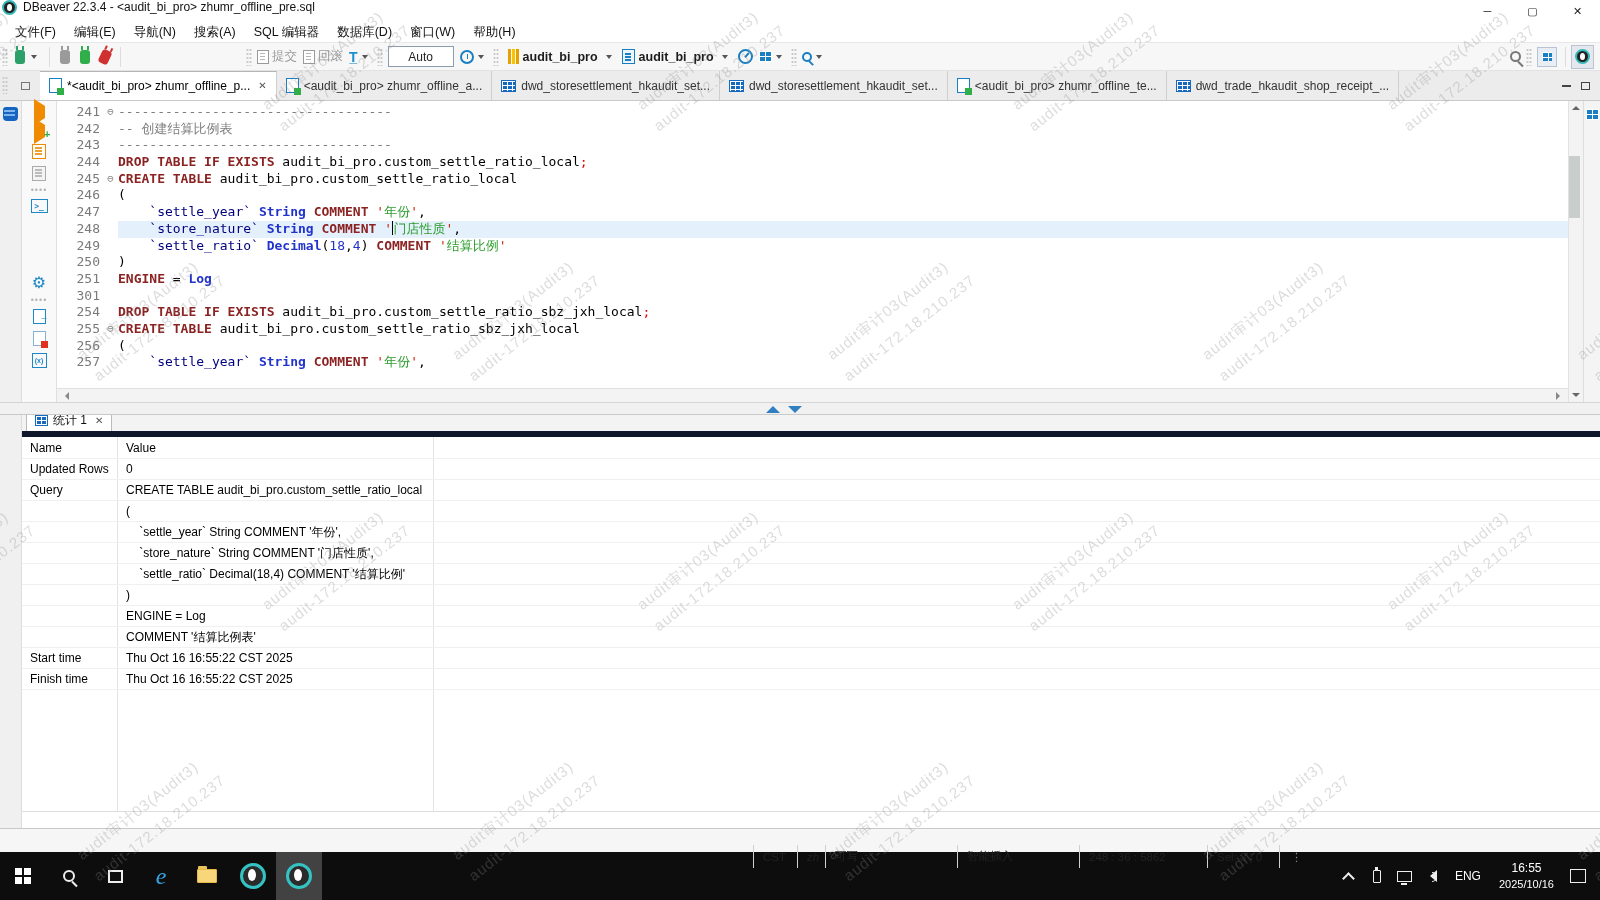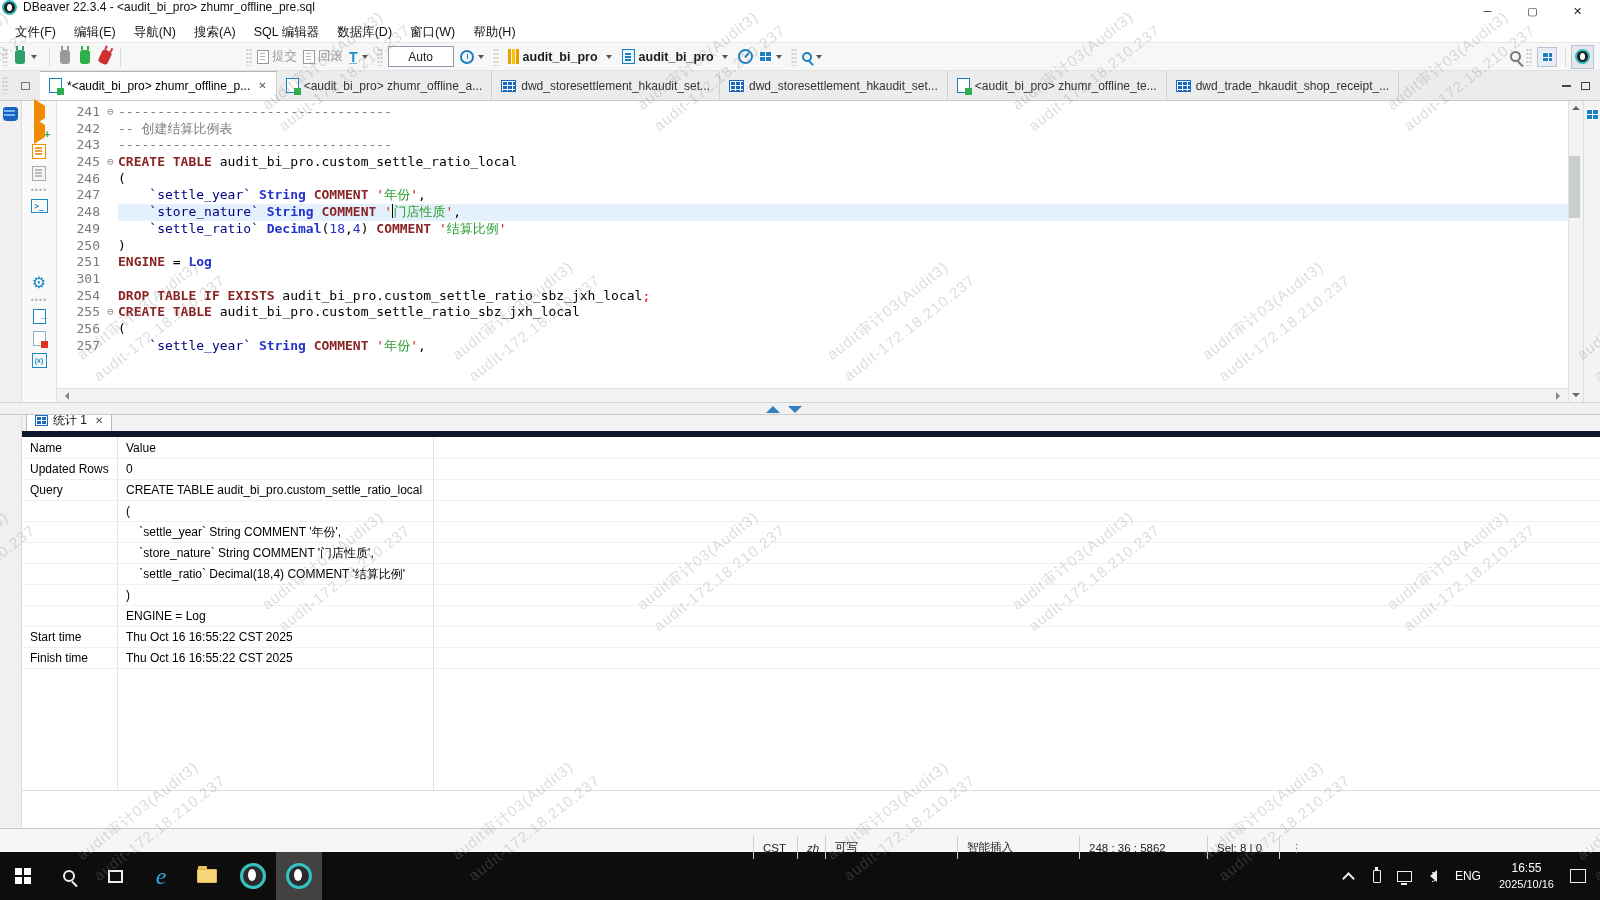--- a/index.html
+++ b/index.html
@@ -110,21 +110,21 @@
   .statwrap{flex:1;position:relative;font-size:12px;color:#000;}
   .srow{display:flex;height:21px;align-items:center;}
   .srow.hdr{color:#000;}
   .sname{width:96px;padding-left:8px;border-right:1px solid #e3e3e3;height:100%;display:flex;align-items:center;flex:none;}
   .sval{width:316px;padding-left:8px;border-right:1px solid #e3e3e3;height:100%;display:flex;align-items:center;white-space:pre;flex:none;overflow:visible;}
   .srow + .srow{border-top:1px solid #f0f0f0;}
   .sfiller{height:123px;border-top:1px solid #f0f0f0;border-bottom:1px solid #ddd;display:flex;}
   .sfiller .sname,.sfiller .sval{height:100%;}
   
   .statusbar{height:24px;background:#f6f6f6;border-top:1px solid #c9c9c9;position:relative;font-size:11.5px;color:#222;}
-  .sbgroup{position:absolute;left:753px;top:7px;height:100%;display:flex;}
+  .sbgroup{position:absolute;left:753px;top:16px;height:100%;display:flex;}
   .sbseg{border-left:1px solid #d0d0d0;height:100%;display:flex;align-items:center;padding-left:9px;}
   .sbdots{border-left:1px solid #d0d0d0;width:34px;display:flex;align-items:center;justify-content:center;color:#888;}
   
   .taskbar{height:48px;background:#0d0d0d;display:flex;align-items:stretch;color:#fff;}
   .tbtn{width:46px;display:flex;align-items:center;justify-content:center;flex:none;}
   .tbtn.active-app{background:#424242;}
   .winlogo{width:16px;height:16px;display:grid;grid-template-columns:7px 7px;grid-template-rows:7px 7px;gap:2px;}
   .winlogo i{background:#fff;}
   .maglass{width:12px;height:12px;border:2px solid #eee;border-radius:50%;position:relative;}
   .maglass::after{content:"";position:absolute;right:-5px;bottom:-5px;width:7px;height:2px;background:#eee;transform:rotate(45deg);}
@@ -321,20 +321,21 @@
     <span class="vdots">••••</span>
     <span class="expico"></span>
     <span class="errico"></span>
     <span class="varico">(x)</span>
   </div>
   <div class="editorcol">
     <div class="codearea" id="code-lines">
         <div class="cl"><span class="ln">241</span><span class="fold">⊖</span><span class="codetext"><span class="tk-cm">-----------------------------------</span></span></div>
         <div class="cl"><span class="ln">242</span><span class="fold"> </span><span class="codetext"><span class="tk-cm">-- 创建结算比例表</span></span></div>
         <div class="cl"><span class="ln">243</span><span class="fold"> </span><span class="codetext"><span class="tk-cm">-----------------------------------</span></span></div>
+        <div class="cl"><span class="ln">244</span><span class="fold"> </span><span class="codetext"><span class="tk-kw">DROP TABLE IF EXISTS</span><span class="tk-pl"> audit_bi_pro.custom_settle_ratio_local</span><span class="tk-d">;</span></span></div>
         <div class="cl"><span class="ln">245</span><span class="fold">⊖</span><span class="codetext"><span class="tk-kw">CREATE TABLE</span><span class="tk-pl"> audit_bi_pro.custom_settle_ratio_local</span></span></div>
         <div class="cl"><span class="ln">246</span><span class="fold"> </span><span class="codetext"><span class="tk-pl">(</span></span></div>
         <div class="cl"><span class="ln">247</span><span class="fold"> </span><span class="codetext"><span class="tk-pl">    </span><span class="tk-id">`settle_year`</span><span class="tk-pl"> </span><span class="tk-ty">String</span><span class="tk-pl"> </span><span class="tk-kw">COMMENT</span><span class="tk-pl"> </span><span class="tk-q">'</span><span class="tk-s">年份</span><span class="tk-q">'</span><span class="tk-pl">,</span></span></div>
         <div class="cl cur"><span class="ln">248</span><span class="fold"> </span><span class="codetext"><span class="tk-pl">    </span><span class="tk-id">`store_nature`</span><span class="tk-pl"> </span><span class="tk-ty">String</span><span class="tk-pl"> </span><span class="tk-kw">COMMENT</span><span class="tk-pl"> </span><span class="tk-q">'</span><span class="cursor"></span><span class="tk-s">门店性质</span><span class="tk-q">'</span><span class="tk-pl">,</span></span></div>
         <div class="cl"><span class="ln">249</span><span class="fold"> </span><span class="codetext"><span class="tk-pl">    </span><span class="tk-id">`settle_ratio`</span><span class="tk-pl"> </span><span class="tk-ty">Decimal</span><span class="tk-pl">(</span><span class="tk-n">18</span><span class="tk-pl">,</span><span class="tk-n">4</span><span class="tk-pl">)</span><span class="tk-pl"> </span><span class="tk-kw">COMMENT</span><span class="tk-pl"> </span><span class="tk-q">'</span><span class="tk-s">结算比例</span><span class="tk-q">'</span></span></div>
         <div class="cl"><span class="ln">250</span><span class="fold"> </span><span class="codetext"><span class="tk-pl">)</span></span></div>
         <div class="cl"><span class="ln">251</span><span class="fold"> </span><span class="codetext"><span class="tk-kw">ENGINE</span><span class="tk-pl"> = </span><span class="tk-ty">Log</span></span></div>
         <div class="cl"><span class="ln">301</span><span class="fold"> </span><span class="codetext"></span></div>
         <div class="cl"><span class="ln">254</span><span class="fold"> </span><span class="codetext"><span class="tk-kw">DROP TABLE IF EXISTS</span><span class="tk-pl"> audit_bi_pro.custom_settle_ratio_sbz_jxh_local</span><span class="tk-d">;</span></span></div>
         <div class="cl"><span class="ln">255</span><span class="fold">⊖</span><span class="codetext"><span class="tk-kw">CREATE TABLE</span><span class="tk-pl"> audit_bi_pro.custom_settle_ratio_sbz_jxh_local</span></span></div>
@@ -402,20 +403,24 @@
         </div>
         <div class="srow">
           <div class="sname"></div>
           <div class="sval">)</div>
         </div>
         <div class="srow">
           <div class="sname"></div>
           <div class="sval">ENGINE = Log</div>
         </div>
         <div class="srow">
+          <div class="sname"></div>
+          <div class="sval">COMMENT '结算比例表'</div>
+        </div>
+        <div class="srow">
           <div class="sname">Start time</div>
           <div class="sval">Thu Oct 16 16:55:22 CST 2025</div>
         </div>
         <div class="srow">
           <div class="sname">Finish time</div>
           <div class="sval">Thu Oct 16 16:55:22 CST 2025</div>
         </div>
         <div class="sfiller">
           <div class="sname"></div>
           <div class="sval"></div>

